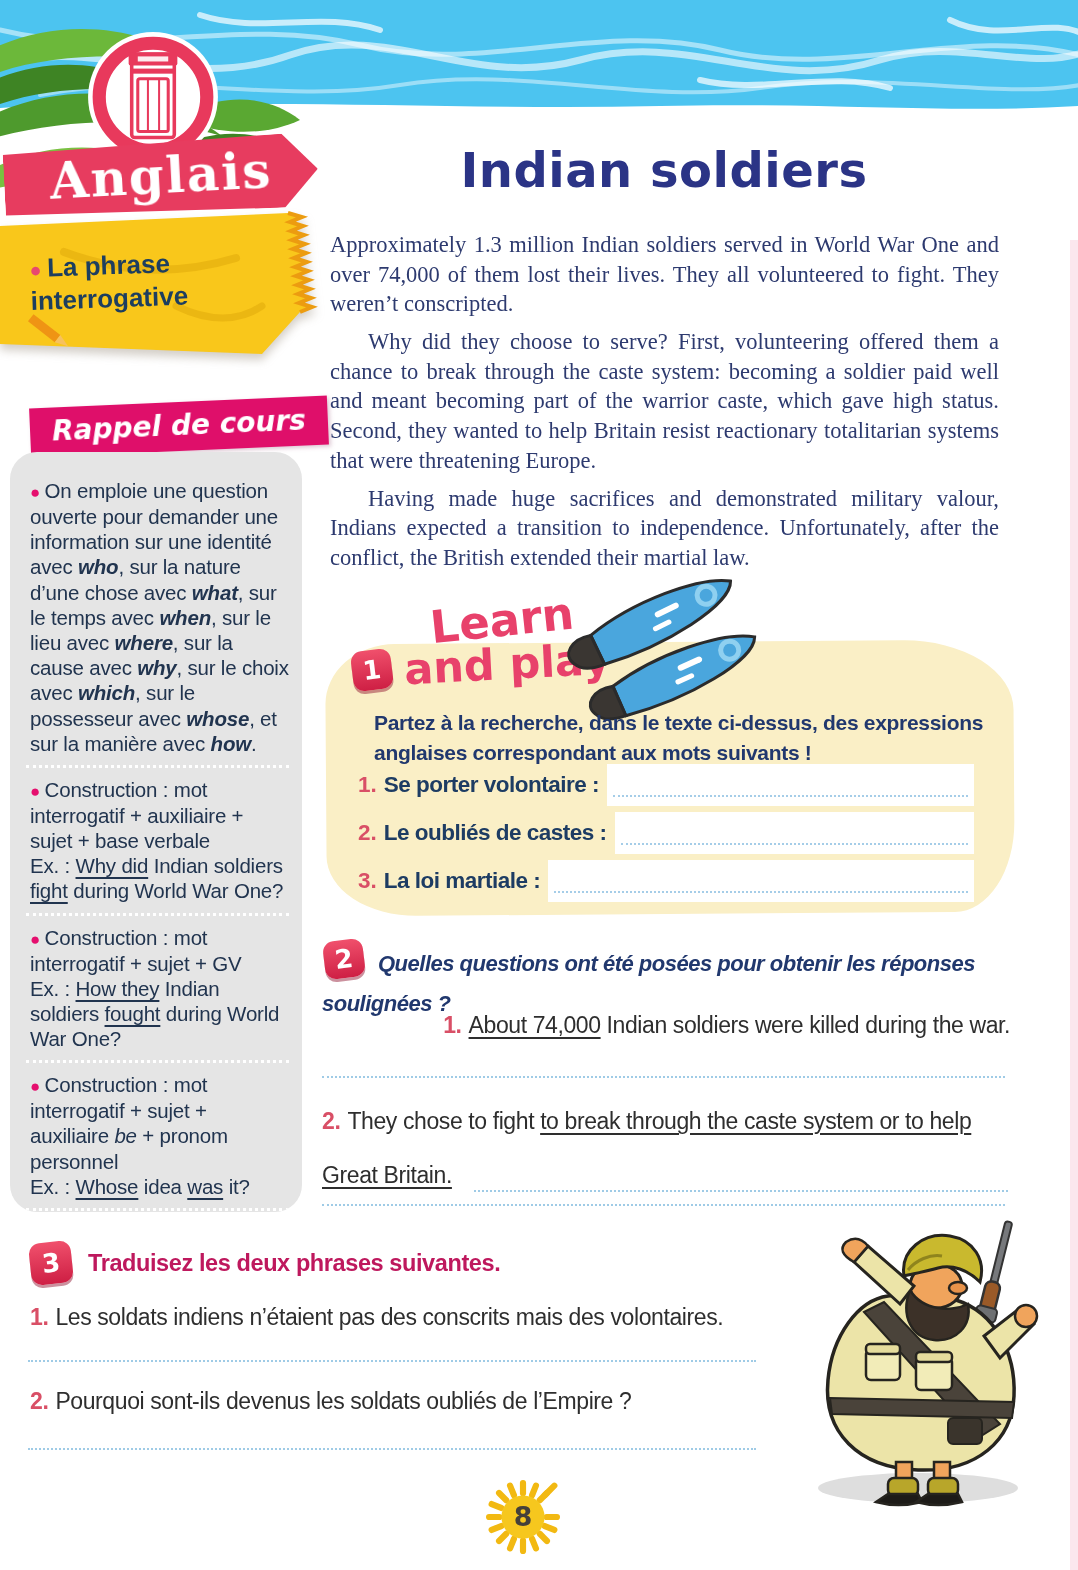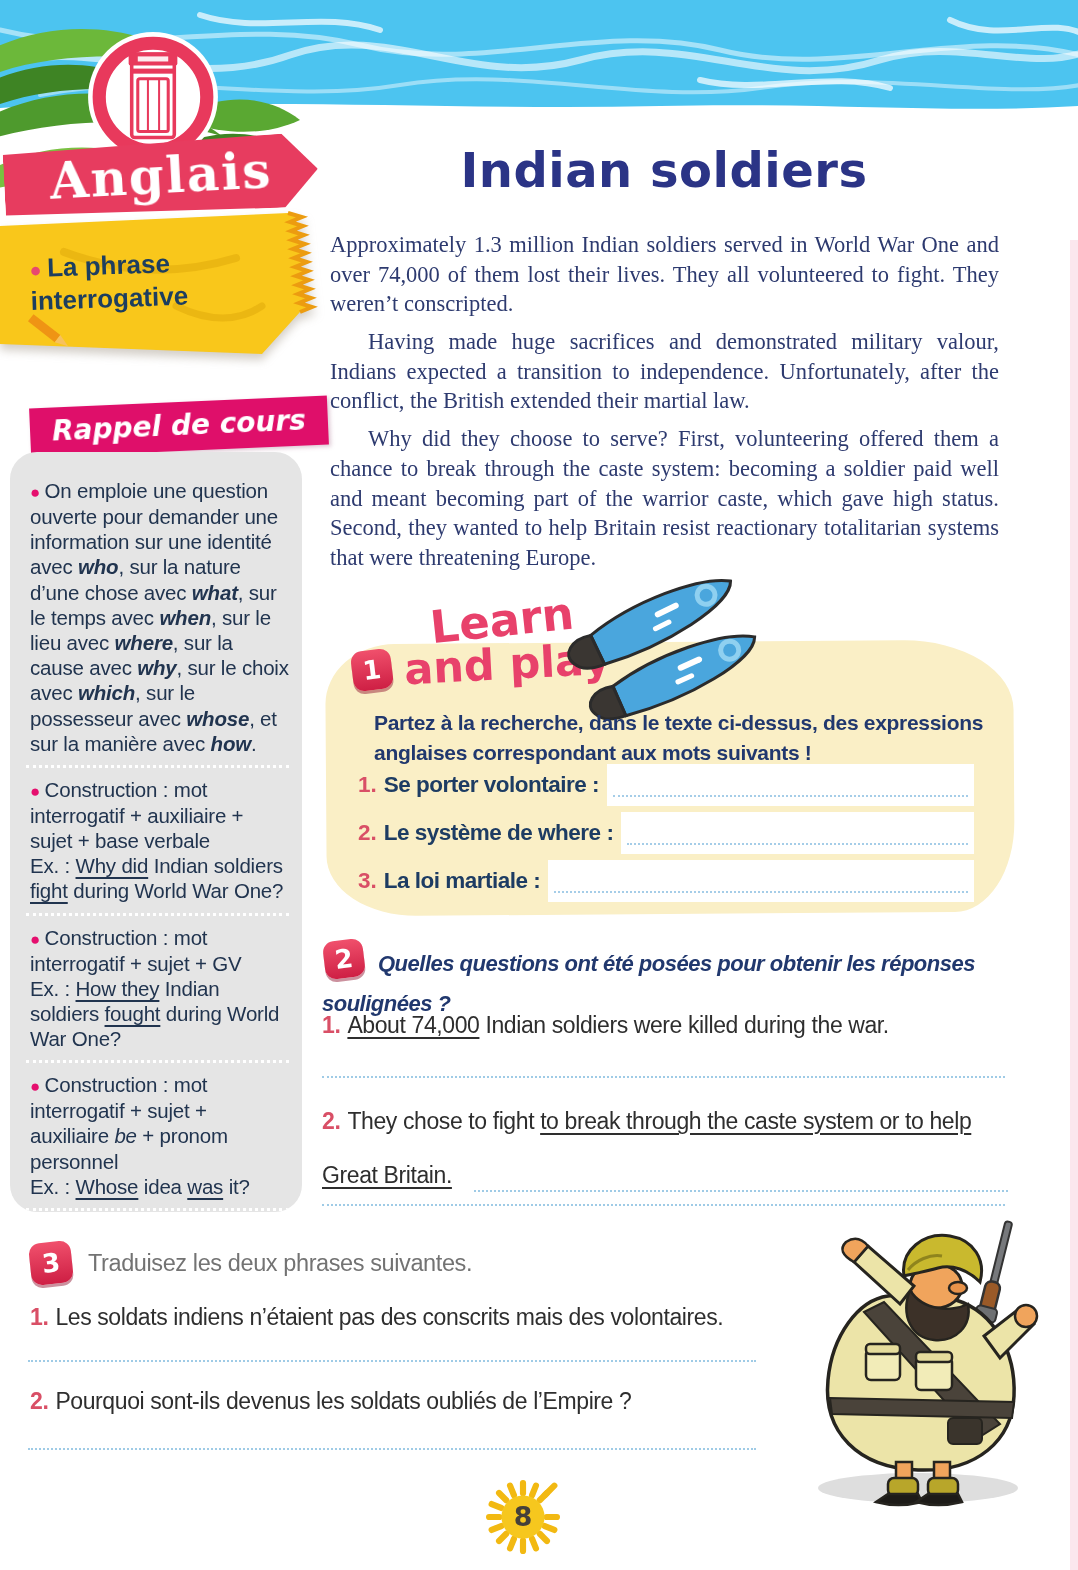--- a/index.html
+++ b/index.html
@@ -98,29 +98,29 @@
   .answer-box::after { content:""; position:absolute; left:6px; right:6px; bottom:9px;
     border-bottom:2.5px dotted #a5cde8; }
   
   .ex2-heading {
     position:absolute; left:322px; top:944px; width:700px; text-indent:56px;
     font-weight:bold; font-size:22px; line-height:40px; letter-spacing:-0.5px;
     color:#21386e; white-space:nowrap;font-style:italic;
   }
   .ex-item { position:absolute; font-size:23px; letter-spacing:-0.4px; color:#2e2e2e; }
   .ex-item .num { font-size:23px; }
-  .ex2-item1 { left:322px; top:1012px; width:688px; }
+  .ex2-item1 { left:322px; top:1012px; width:688px;text-align:right; }
   .ex2-item2 { left:322px; top:1094px; width:688px; line-height:54px; }
   .tail-dots { position:absolute; left:152px; right:2px; bottom:10px;
     border-bottom:2.5px dotted #9fcbe6; }
   .dotline { position:absolute; height:0; border-top:2.5px dotted #9fcbe6; }
   .ex3-heading { position:absolute; left:30px; top:1242px; display:flex; align-items:center; }
   .badge-3 { position:static; width:42px; height:42px; margin-right:16px;
     transform:rotate(-6deg); flex:none; display:inline-flex; }
-  .h3text { font-weight:normal; font-size:23.5px; letter-spacing:-0.4px; color:#737373; }
+  .h3text { font-weight:bold; font-size:23.5px; letter-spacing:-0.4px; color:#be185d; }
   .ex3-item1 { left:30px; top:1304px; width:740px; }
   .ex3-item2 { left:30px; top:1388px; width:740px; }
   
   .soldier { position:absolute; left:788px; top:1212px; width:290px; height:300px; }
   .sun { position:absolute; left:486px; top:1480px; width:74px; height:74px; }
   .sun text { font-family:"DejaVu Sans", sans-serif; font-weight:bold; }
 </style>
 </head>
 <body>
 
@@ -188,22 +188,22 @@
     <p class="rp"><span>Construction : mot interrogatif + sujet + GV</span><br><span>Ex. : </span><span class="u">How they</span><span> Indian soldiers </span><span class="u">fought</span><span> during World War One?</span></p>
     <div class="sep"></div>
     <p class="rp"><span>Construction : mot interrogatif + sujet + auxiliaire </span><span class="i">be</span><span> + pronom personnel</span><br><span>Ex. : </span><span class="u">Whose</span><span> idea </span><span class="u">was</span><span> it?</span></p>
     <div class="sep"></div>
 
   </div>
 
   <h1 class="main-title">Indian soldiers</h1>
   <div class="passage">
     <p>Approximately 1.3 million Indian soldiers served in World War One and over 74,000 of them lost their lives. They all volunteered to fight. They weren’t conscripted.</p>
+    <p>Why did they choose to serve? First, volunteering offered them a chance to break through the caste system: becoming a soldier paid well and meant becoming part of the warrior caste, which gave high status. Second, they wanted to help Britain resist reactionary totalitarian systems that were threatening Europe.</p>
     <p>Having made huge sacrifices and demonstrated military valour, Indians expected a transition to independence. Unfortunately, after the conflict, the British extended their martial law.</p>
-    <p>Why did they choose to serve? First, volunteering offered them a chance to break through the caste system: becoming a soldier paid well and meant becoming part of the warrior caste, which gave high status. Second, they wanted to help Britain resist reactionary totalitarian systems that were threatening Europe.</p>
   </div>
 
   <div class="learn-blob"></div>
   <div class="badge badge-1">1</div>
   <div class="learn-title">
     <span class="lt1">Learn</span>
     <span class="lt2">and play</span>
   </div>
   <svg class="flippers" viewBox="0 0 260 130">
     <g transform="translate(26,66) rotate(-22)">
@@ -223,21 +223,21 @@
   </svg>
   <div class="learn-instruction"><span>Partez à la recherche, dans le texte ci-dessus, des expressions</span><br><span>anglaises correspondant aux mots suivants !</span></div>
 
   <div class="learn-row lr1">
     <span class="num">1.</span>
     <span class="llabel">Se porter volontaire :</span>
     <span class="answer-box"></span>
   </div>
   <div class="learn-row lr2">
     <span class="num">2.</span>
-    <span class="llabel">Le système de where :</span>
+    <span class="llabel">Le oubliés de castes :</span>
     <span class="answer-box"></span>
   </div>
   <div class="learn-row lr3">
     <span class="num">3.</span>
     <span class="llabel">La loi martiale :</span>
     <span class="answer-box"></span>
   </div>
 
   <div class="badge badge-2">2</div>
   <div class="ex2-heading"><span>Quelles questions ont été posées pour obtenir les réponses</span><br><span>soulignées ?</span></div>

